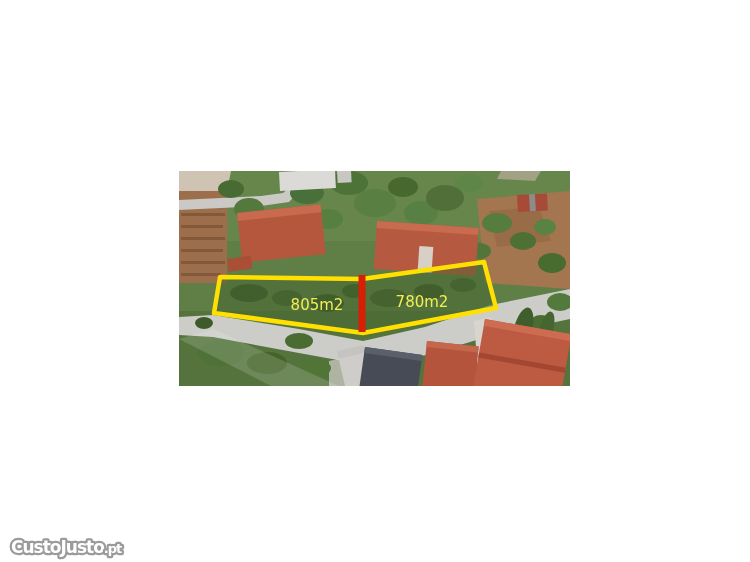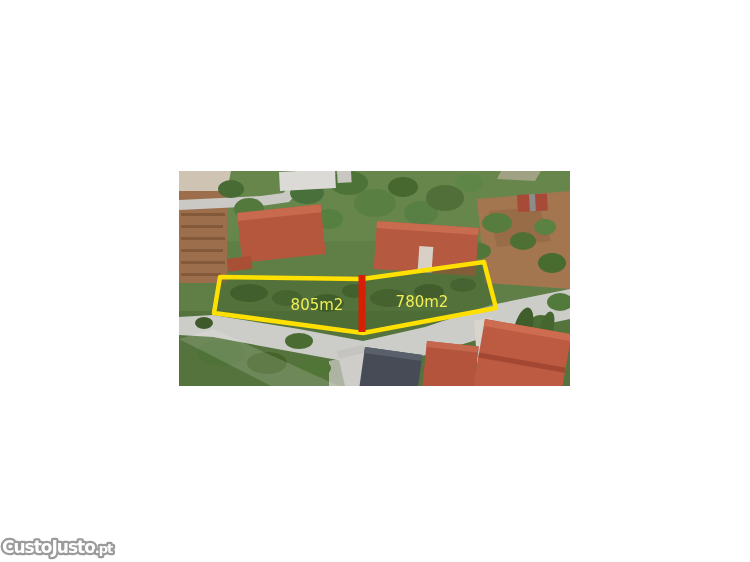--- a/index.html
+++ b/index.html
@@ -21,20 +21,21 @@
     overflow: hidden;
     text-align: center;
   }
   .listing-photo svg { display: block; }
   .watermark {
     position: absolute;
     left: 0px;
     top: 528px;
     width: 170px;
     height: 34px;
+    padding-left: 9px;
   }
   .parcel-label {
     font-family: "DejaVu Sans", "Liberation Sans", sans-serif;
     font-size: 15px;
   }
   .wm-text {
     font-family: "DejaVu Sans", "Liberation Sans", sans-serif;
     font-weight: bold;
     letter-spacing: -1px;
   }

